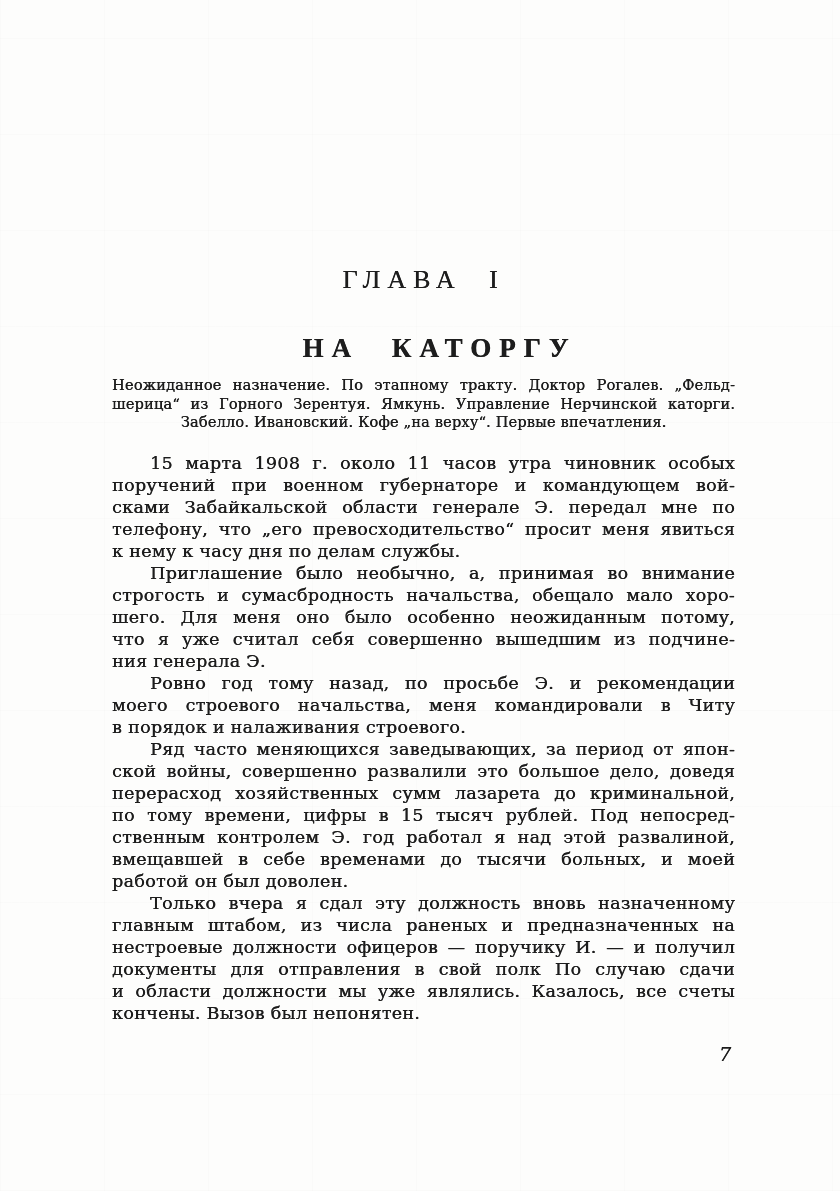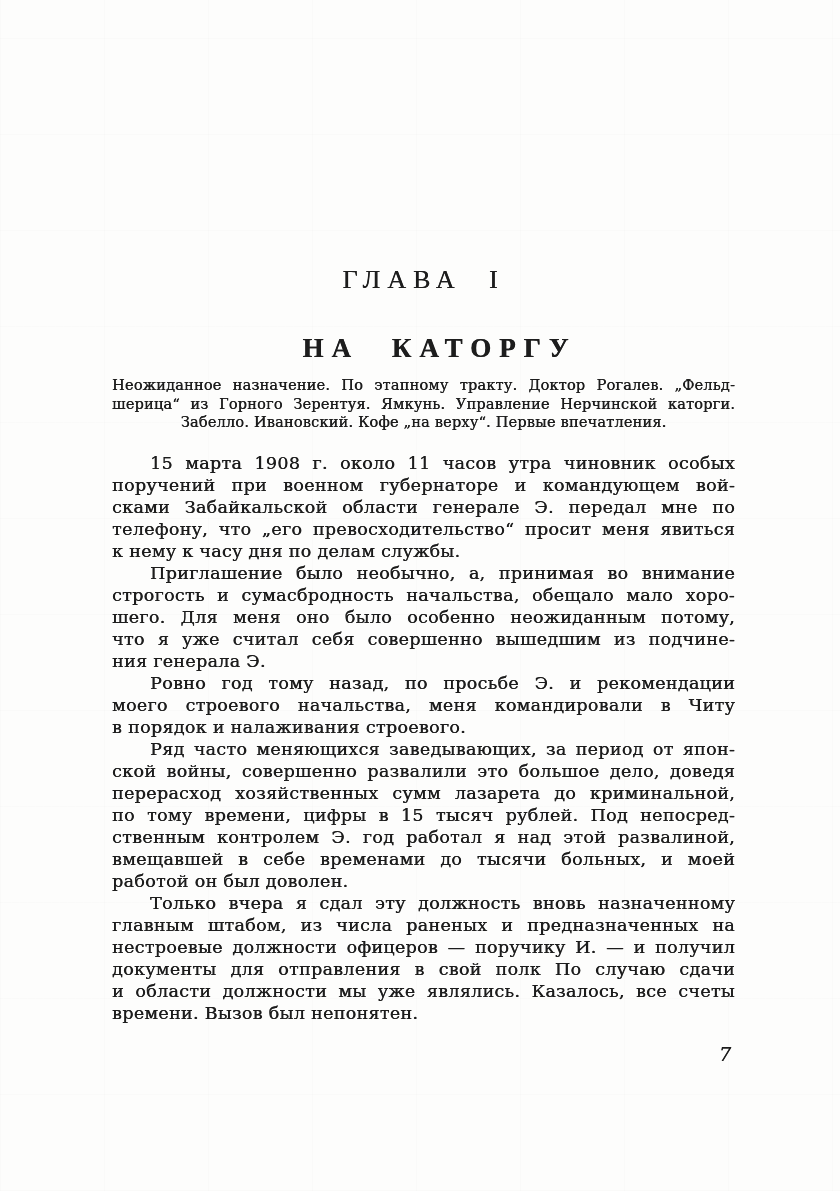--- a/index.html
+++ b/index.html
@@ -125,20 +125,20 @@
       <div class="bline">вмещавшей в себе временами до тысячи больных, и моей</div>
       <div class="bline last">работой он был доволен.</div>
     </div>
 
     <div class="para">
       <div class="bline indent">Только вчера я сдал эту должность вновь назначенному</div>
       <div class="bline">главным штабом, из числа раненых и предназначенных на</div>
       <div class="bline">нестроевые должности офицеров — поручику И. — и получил</div>
       <div class="bline">документы для отправления в свой полк По случаю сдачи</div>
       <div class="bline">и области должности мы уже являлись. Казалось, все счеты</div>
-      <div class="bline last">времени. Вызов был непонятен.</div>
+      <div class="bline last">кончены. Вызов был непонятен.</div>
     </div>
 
   </div>
 
   <div class="page-number ink">7</div>
 
 </div>
 
 </body></html>

